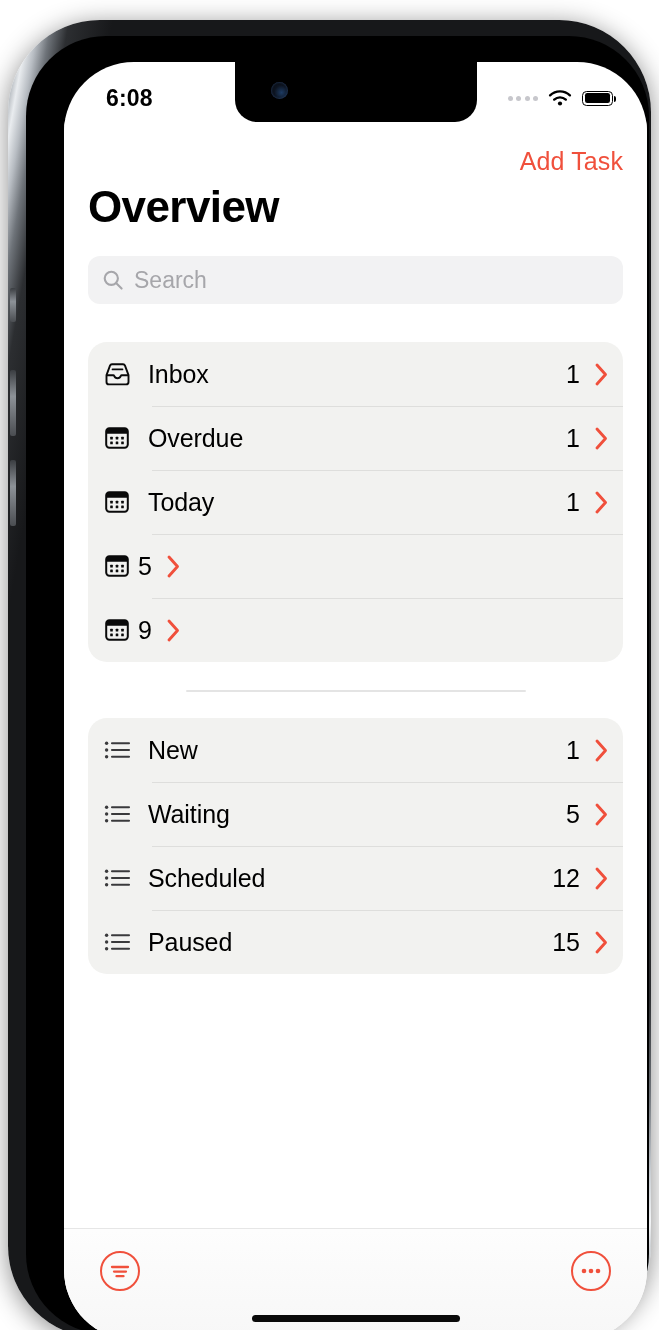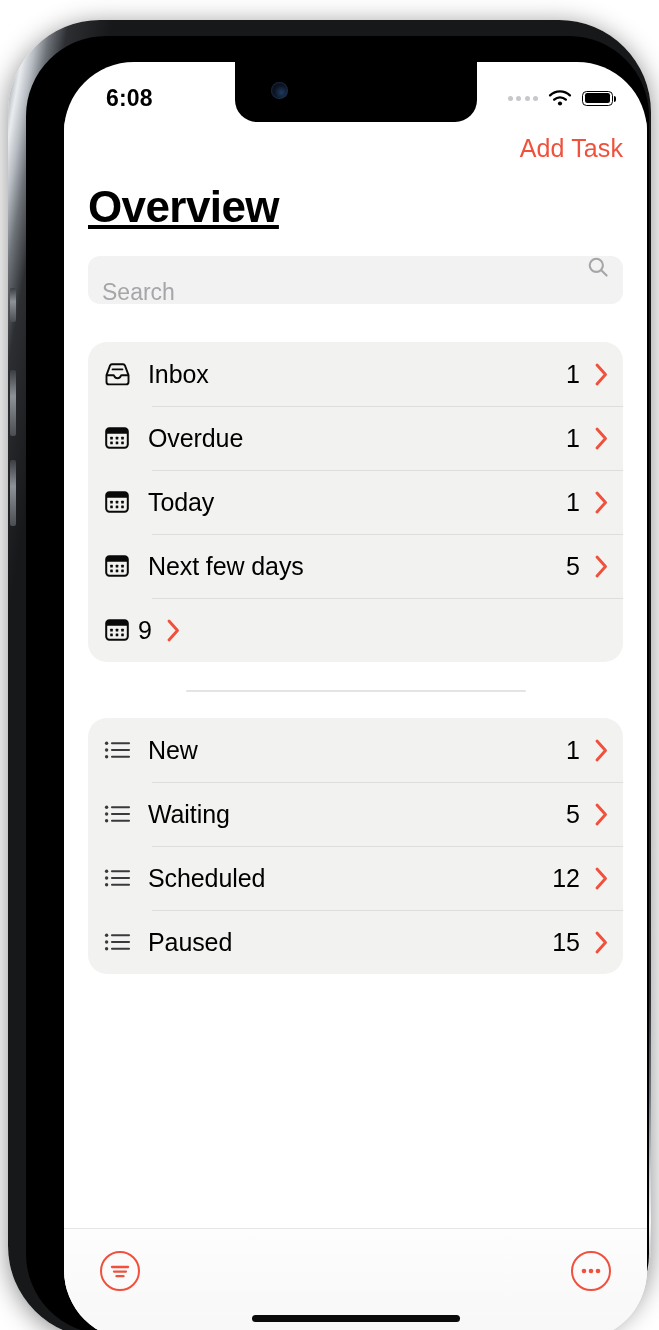--- a/index.html
+++ b/index.html
@@ -102,46 +102,44 @@
 
   
   #content {
     position: absolute;
     top: 58px; left: 0; right: 0; bottom: 112px;
     background: #fff;
     overflow: hidden;
   }
   #nav-bar {
     height: 56px;
-    display: flex; align-items: center; justify-content: flex-end;
+    display: flex; align-items: flex-end; justify-content: flex-end;
     padding-right: 24px;
   }
   #add-task-button {
     font-size: 25px;
     color: #F0503C;
     cursor: pointer;
     letter-spacing: .1px;
   }
   #page-title {
     font-size: 44px; font-weight: bold;
     color: #000; letter-spacing: -.6px;
     padding: 6px 0 0 24px;
-    text-decoration: underline;
   }
 
   
   #search-bar {
     margin: 24px 24px 0 24px;
     height: 48px;
     background: #f2f2f3;
     border-radius: 12px;
-    display: flex; align-items: flex-end;
+    display: flex; align-items: center;
     padding: 0 14px;
-    gap: 1px;
-    flex-direction: column;
+    gap: 10px;
   }
   #search-icon { flex: 0 0 auto; display: block; }
   #search-input {
     border: none; outline: none; background: transparent;
     font-family: "Liberation Sans", sans-serif;
     font-size: 23px; color: #000; width: 100%;
   }
   #search-input::placeholder { color: #a6a6aa; }
 
   
@@ -341,21 +339,20 @@
                 <g fill="#0a0a0a">
                   <rect x="6.2" y="11.8" width="2.6" height="2.6" rx=".5"></rect>
                   <rect x="11.7" y="11.8" width="2.6" height="2.6" rx=".5"></rect>
                   <rect x="17.2" y="11.8" width="2.6" height="2.6" rx=".5"></rect>
                   <rect x="6.2" y="16.6" width="2.6" height="2.6" rx=".5"></rect>
                   <rect x="11.7" y="16.6" width="2.6" height="2.6" rx=".5"></rect>
                   <rect x="17.2" y="16.6" width="2.6" height="2.6" rx=".5"></rect>
                 </g>
               </svg>
             </div>
-            <div class="row-label">Next few days</div>
             <div class="row-count">5</div>
             <svg class="row-chevron" width="15" height="25" viewBox="0 0 15 25">
               <path d="M3 3 L11.5 12.5 L3 22" stroke="#F0503C" stroke-width="2.9" fill="none" stroke-linecap="round" stroke-linejoin="round"></path>
             </svg>
           </div>
 
           <div class="row">
             <div class="row-icon">
               <svg width="26" height="26" viewBox="0 0 26 26">
                 <rect x="2.2" y="3.2" width="21.6" height="19.6" rx="3.2" stroke="#0a0a0a" stroke-width="2" fill="none"></rect>

